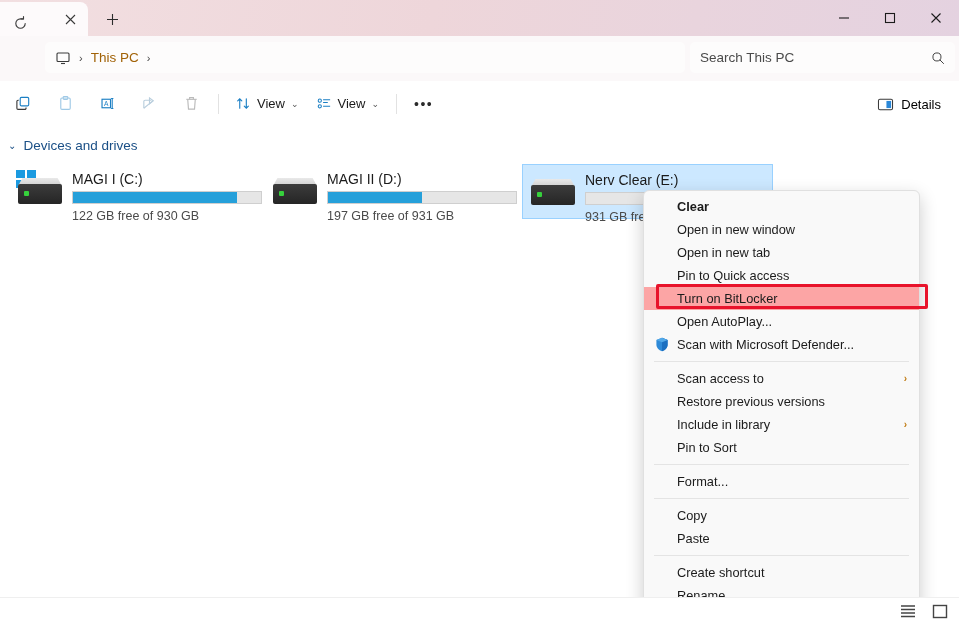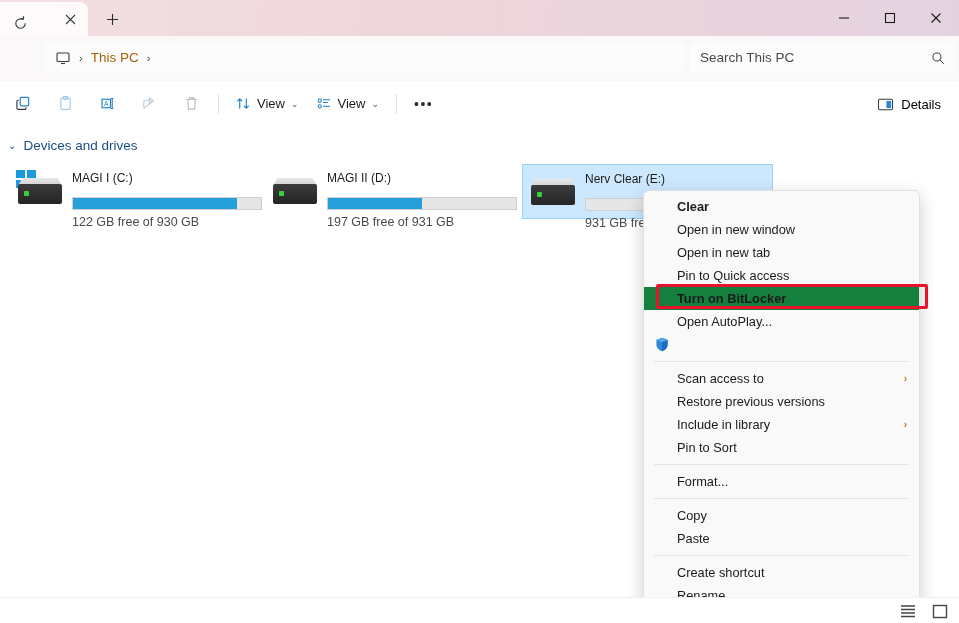--- a/index.html
+++ b/index.html
@@ -84,21 +84,21 @@
   }
   .group-hdr .gchev { font-size: 10px; color: #1a4f86; }
 
   .drives { position: absolute; left: 10px; top: 38px; width: 940px; }
   .drive {
     position: absolute; width: 251px; height: 55px;
     display: flex; align-items: flex-start; padding: 6px 4px 4px 6px; gap: 8px;
   }
   .drive.selected { background: #cce8ff; border: 1px solid #99d1ff; }
   .drive-info { flex: 1; padding-top: 1px; }
-  .drive-name { font-size: 12px; color: #1b1b1b; margin-bottom: 12px; }
+  .drive-name { font-size: 14px; color: #1b1b1b; margin-bottom: 4px; }
   .bar { width: 190px; height: 13px; background: #e6e6e6; border: 1px solid #cfcfcf; }
   .bar > i { display: block; height: 100%; background: #26a0da; }
   .drive-free { font-size: 12.5px; color: #4a4a4a; margin-top: 5px; }
 
   
   .dicon { position: relative; width: 48px; height: 40px; flex: none; }
   .dbody {
     position: absolute; left: 2px; top: 14px; width: 44px; height: 20px;
     background: linear-gradient(#3c3c3c, #252525); border-radius: 2px;
   }
@@ -119,21 +119,21 @@
   .ctxmenu {
     position: absolute; left: 643px; top: 190px; width: 277px; height: 425px;
     background: #f9f9f9; border: 1px solid #e0e0e0; border-radius: 6px;
     box-shadow: 0 6px 18px rgba(0,0,0,0.20); padding: 4px 0;
   }
   .mi {
     position: relative; height: 23px; display: flex; align-items: center;
     padding: 0 10px 0 33px; font-size: 12.8px; color: #1b1b1b;
   }
   .mi.bold { font-weight: bold; }
-  .mi.hovered { background: #15803d; font-weight: bold; }
+  .mi.hovered { background: #fca5a5; }
   .mi .sub { position: absolute; right: 12px; font-size: 10px; color: #c07a10; font-weight: bold; }
   .msep { height: 1px; background: #e4e4e4; margin: 5px 10px; }
   .shield { position: absolute; left: 11px; width: 14px; height: 15px; }
 
   .redbox {
     position: absolute; left: 656px; top: 284px; width: 272px; height: 25px;
     border: 3px solid #e8132b; border-radius: 2px;
   }
 
   
@@ -370,20 +370,21 @@
       <span>Open AutoPlay...</span>
     </div>
   <div class="mi">
     <span class="shield">
       <svg width="14" height="15" viewBox="0 0 14 15">
         <path d="M7 0.8 L12.6 3 V7.6 C12.6 11 10.2 13.4 7 14.2 C3.8 13.4 1.4 11 1.4 7.6 V3 Z" fill="#2e8ad8"></path>
         <path d="M7 0.8 L12.6 3 V7.6 C12.6 11 10.2 13.4 7 14.2 Z" fill="#1b6fc0"></path>
         <path d="M7 0.8 L12.6 3 L7 5.3 L1.4 3 Z" fill="#52a8e8"></path>
       </svg>
     </span>
+    <span>Scan with Microsoft Defender...</span>
   </div>
 
   <div class="msep"></div>
 
   <div class="mi">
     <span>Scan access to</span>
     <span class="sub">›</span>
   </div>
   <div class="mi">
       <span>Restore previous versions</span>

